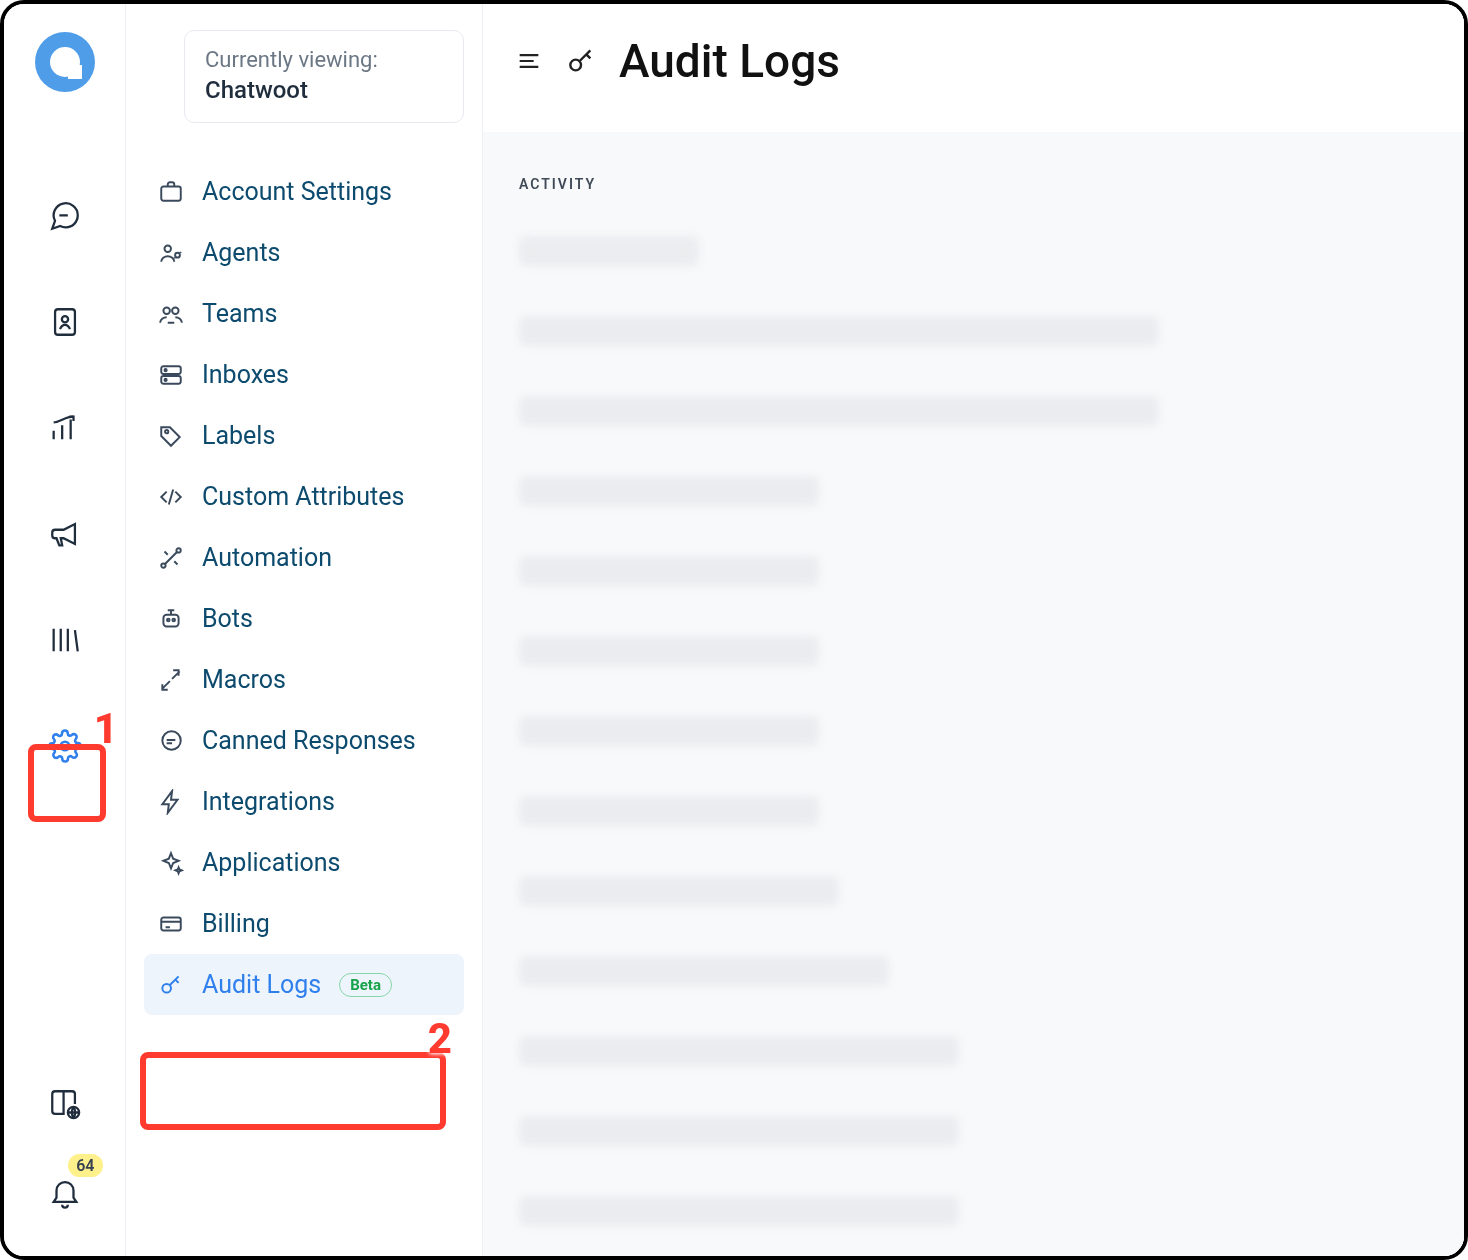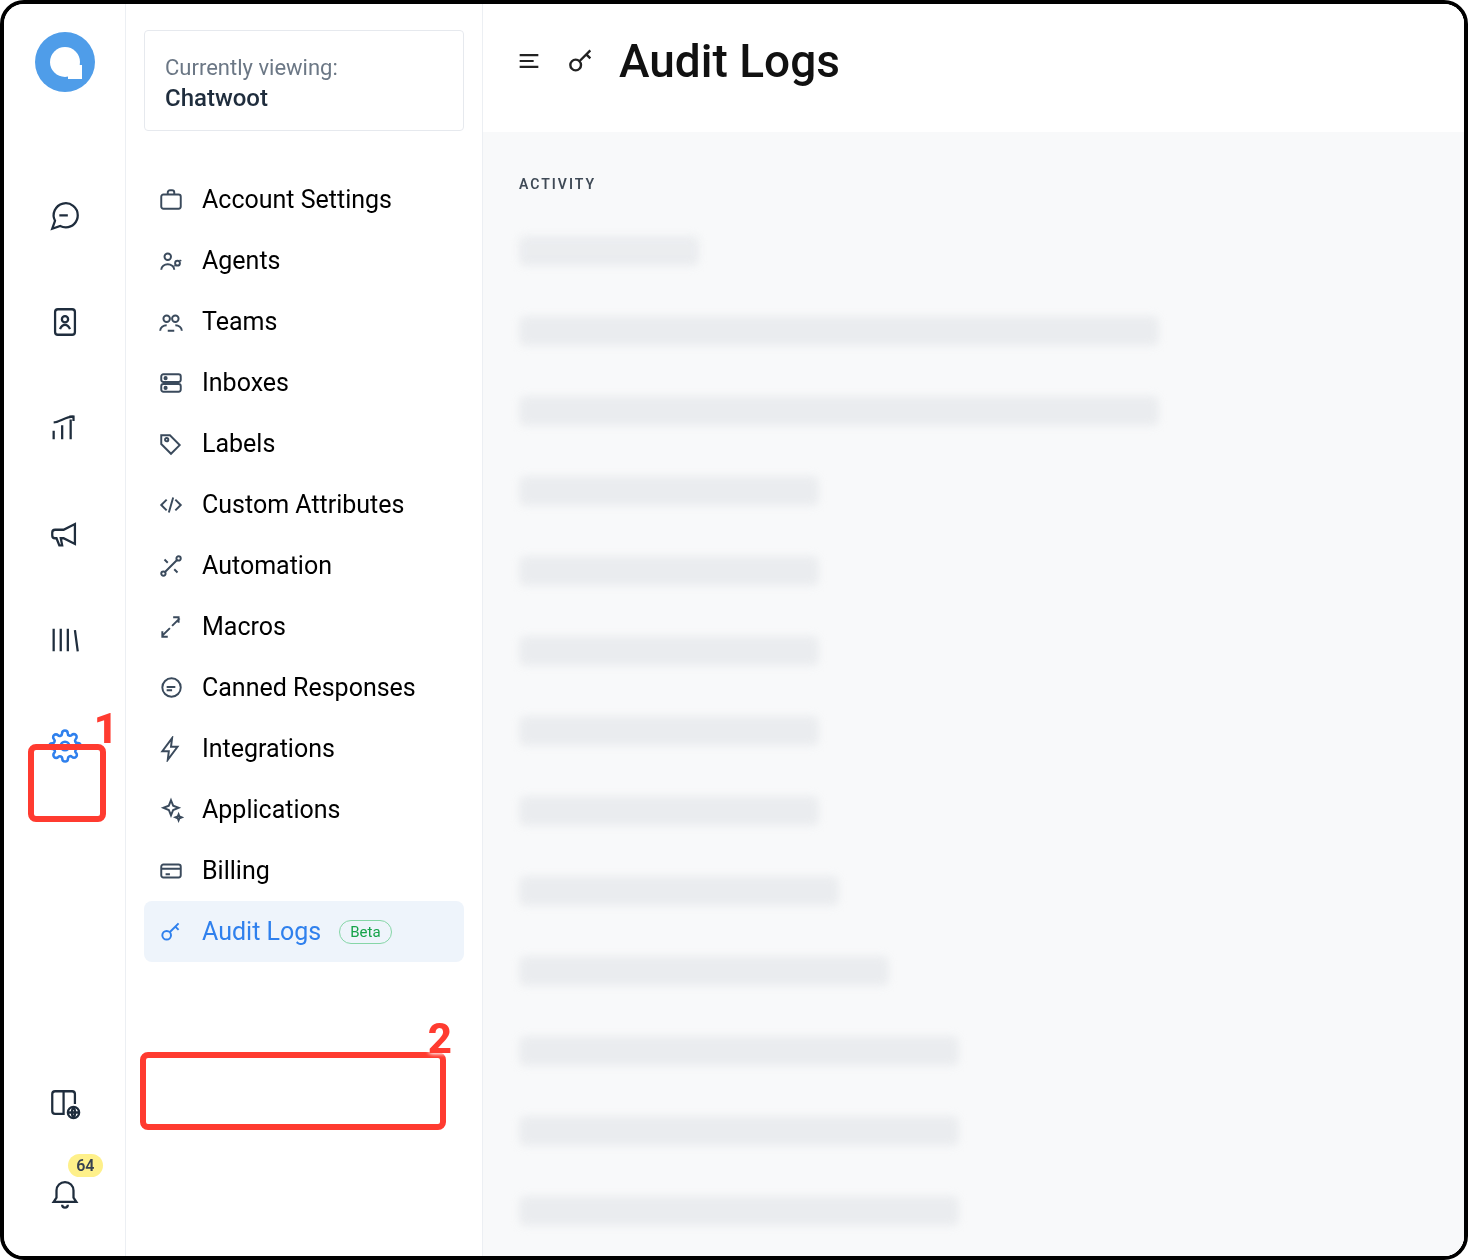--- a/index.html
+++ b/index.html
@@ -96,23 +96,24 @@
 
   
   .sidebar {
     width: 357px;
     border-right: 1px solid #eceff3;
     padding: 26px 18px 0 18px;
     background: #fff;
   }
   .account-box {
     border: 1px solid #e6e9ee;
-    border-radius: 4px;
-    padding: 24px 20px 18px 20px;
+    border-radius: 10px;
+    padding: 16px 20px 18px 20px;
     margin-bottom: 38px;
+    margin-left: 40px;
   }
   .account-box .label {
     color: #6b7785;
     font-size: 22px;
     margin-bottom: 4px;
   }
   .account-box .name {
     color: #1f2d3d;
     font-size: 24px;
     font-weight: 500;
@@ -120,38 +121,38 @@
   .nav {
     display: flex;
     flex-direction: column;
   }
   .nav-item {
     display: flex;
     align-items: center;
     gap: 18px;
     padding: 16px 14px;
     border-radius: 8px;
-    color: #000000;
+    color: #0c4a6e;
     font-size: 25px;
     cursor: pointer;
     position: relative;
   }
   .nav-item.active {
     background: #eef4fb;
     color: #2f80ed;
   }
   .nav-item.active svg { stroke: #2f80ed; }
   .nav-item svg { stroke: #3a4a5c; flex-shrink:0; }
   .beta {
     font-size: 15px;
     color: #16a34a;
     border: 1px solid #86d6a7;
     border-radius: 14px;
     padding: 2px 10px;
-    font-weight: 400;
+    font-weight: 700;
   }
 
   
   .main {
     flex: 1;
     display: flex;
     flex-direction: column;
     background: #fff;
   }
   .topbar {
@@ -328,20 +329,29 @@
             </svg>
           <span>Custom Attributes</span>
         </div>
         <div class="nav-item">
           <svg width="26" height="26" viewBox="0 0 24 24" fill="none" stroke-width="1.8">
               <path d="M6 18l12-12M6 6l3 3M18 18l-3-3"></path>
               <circle cx="5" cy="19" r="2"></circle>
               <circle cx="19" cy="5" r="2"></circle>
             </svg>
           <span>Automation</span>
+        </div>
+        <div class="nav-item">
+          <svg width="26" height="26" viewBox="0 0 24 24" fill="none" stroke-width="1.8">
+              <rect x="5" y="8" width="14" height="11" rx="3"></rect>
+              <circle cx="9.5" cy="13" r="1.2"></circle>
+              <circle cx="14.5" cy="13" r="1.2"></circle>
+              <path d="M12 8V4M9 4h6"></path>
+            </svg>
+          <span>Bots</span>
         </div>
         <div class="nav-item">
           <svg width="26" height="26" viewBox="0 0 24 24" fill="none" stroke-width="1.8">
               <path d="M14 3h5v5M9 21H4v-5M20 4l-7 7M4 20l7-7"></path>
             </svg>
           <span>Macros</span>
         </div>
         <div class="nav-item">
           <svg width="26" height="26" viewBox="0 0 24 24" fill="none" stroke-width="1.8">
               <path d="M21 11.5a8.5 8.5 0 11-17 0 8.5 8.5 0 0117 0z"></path>

